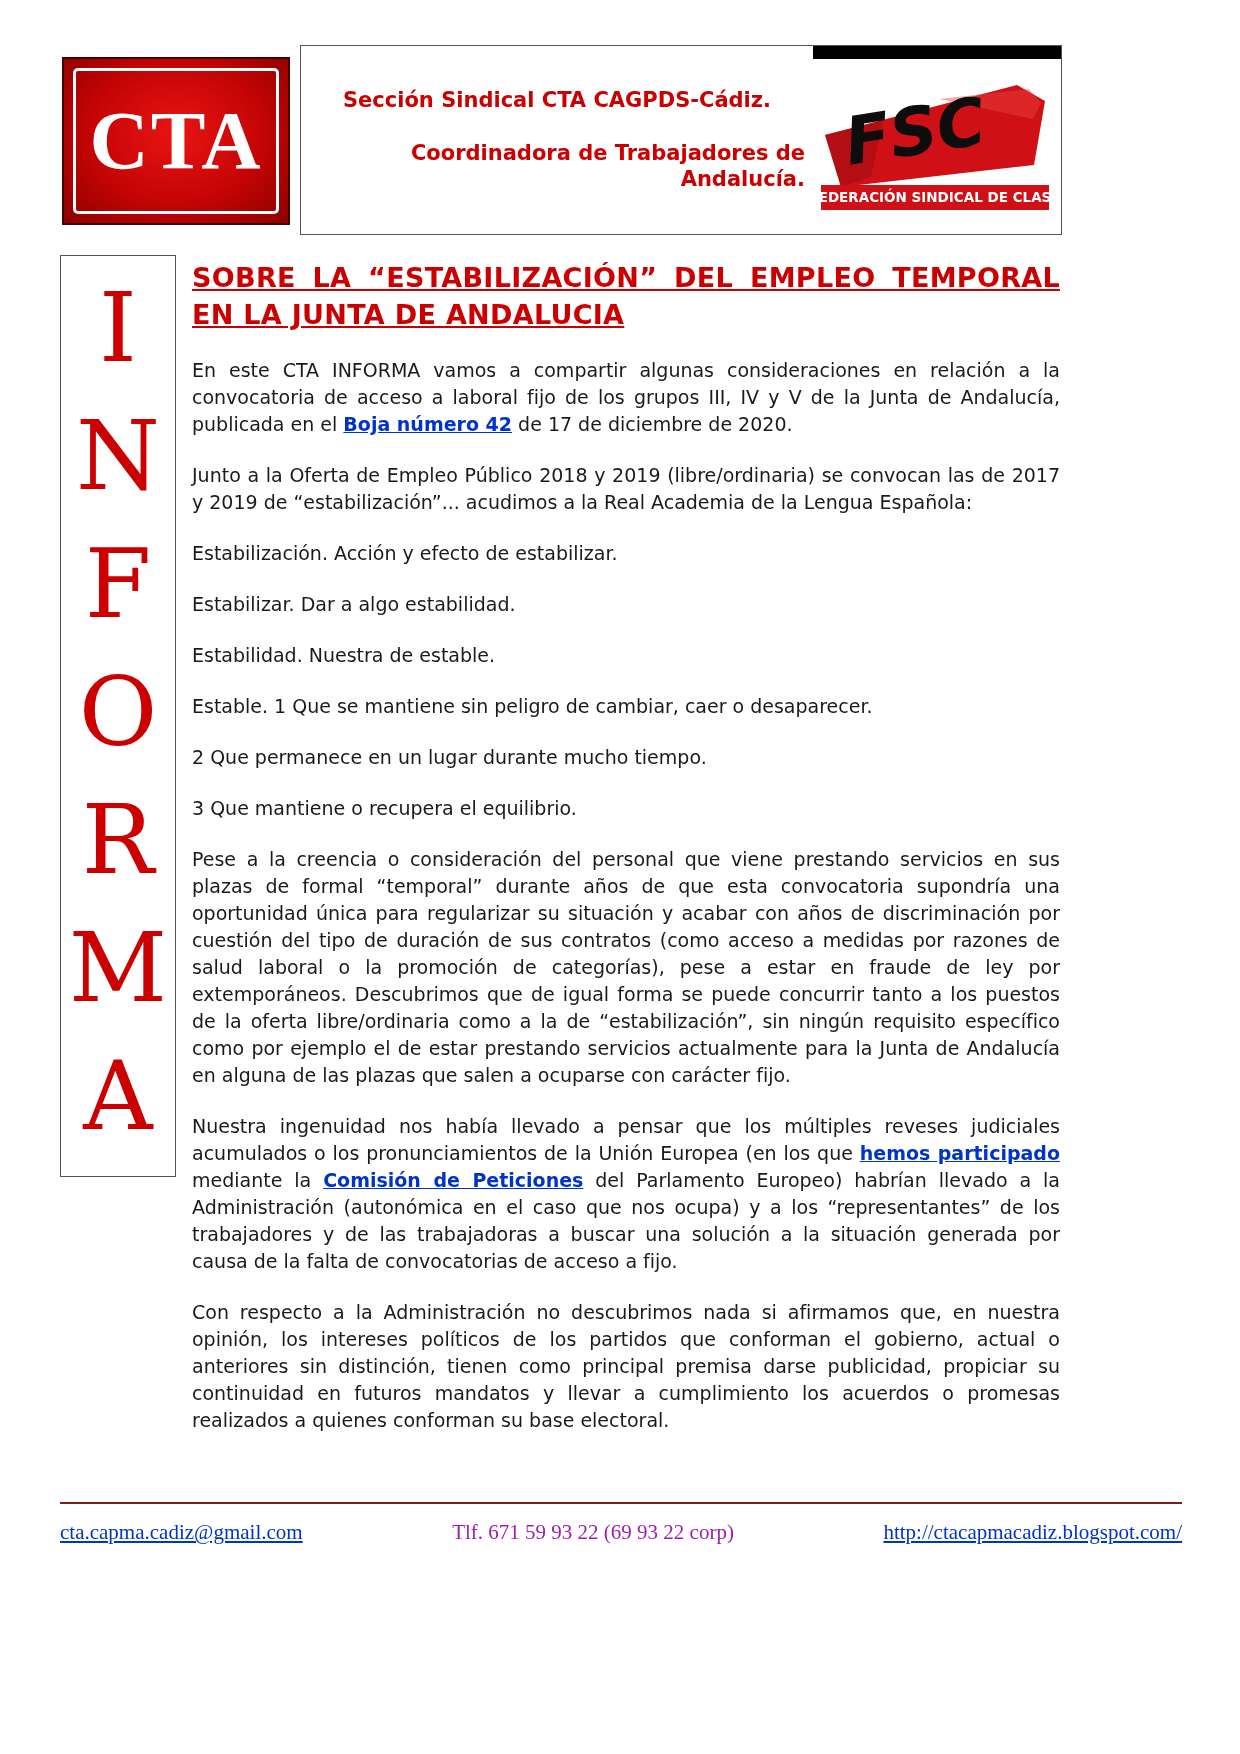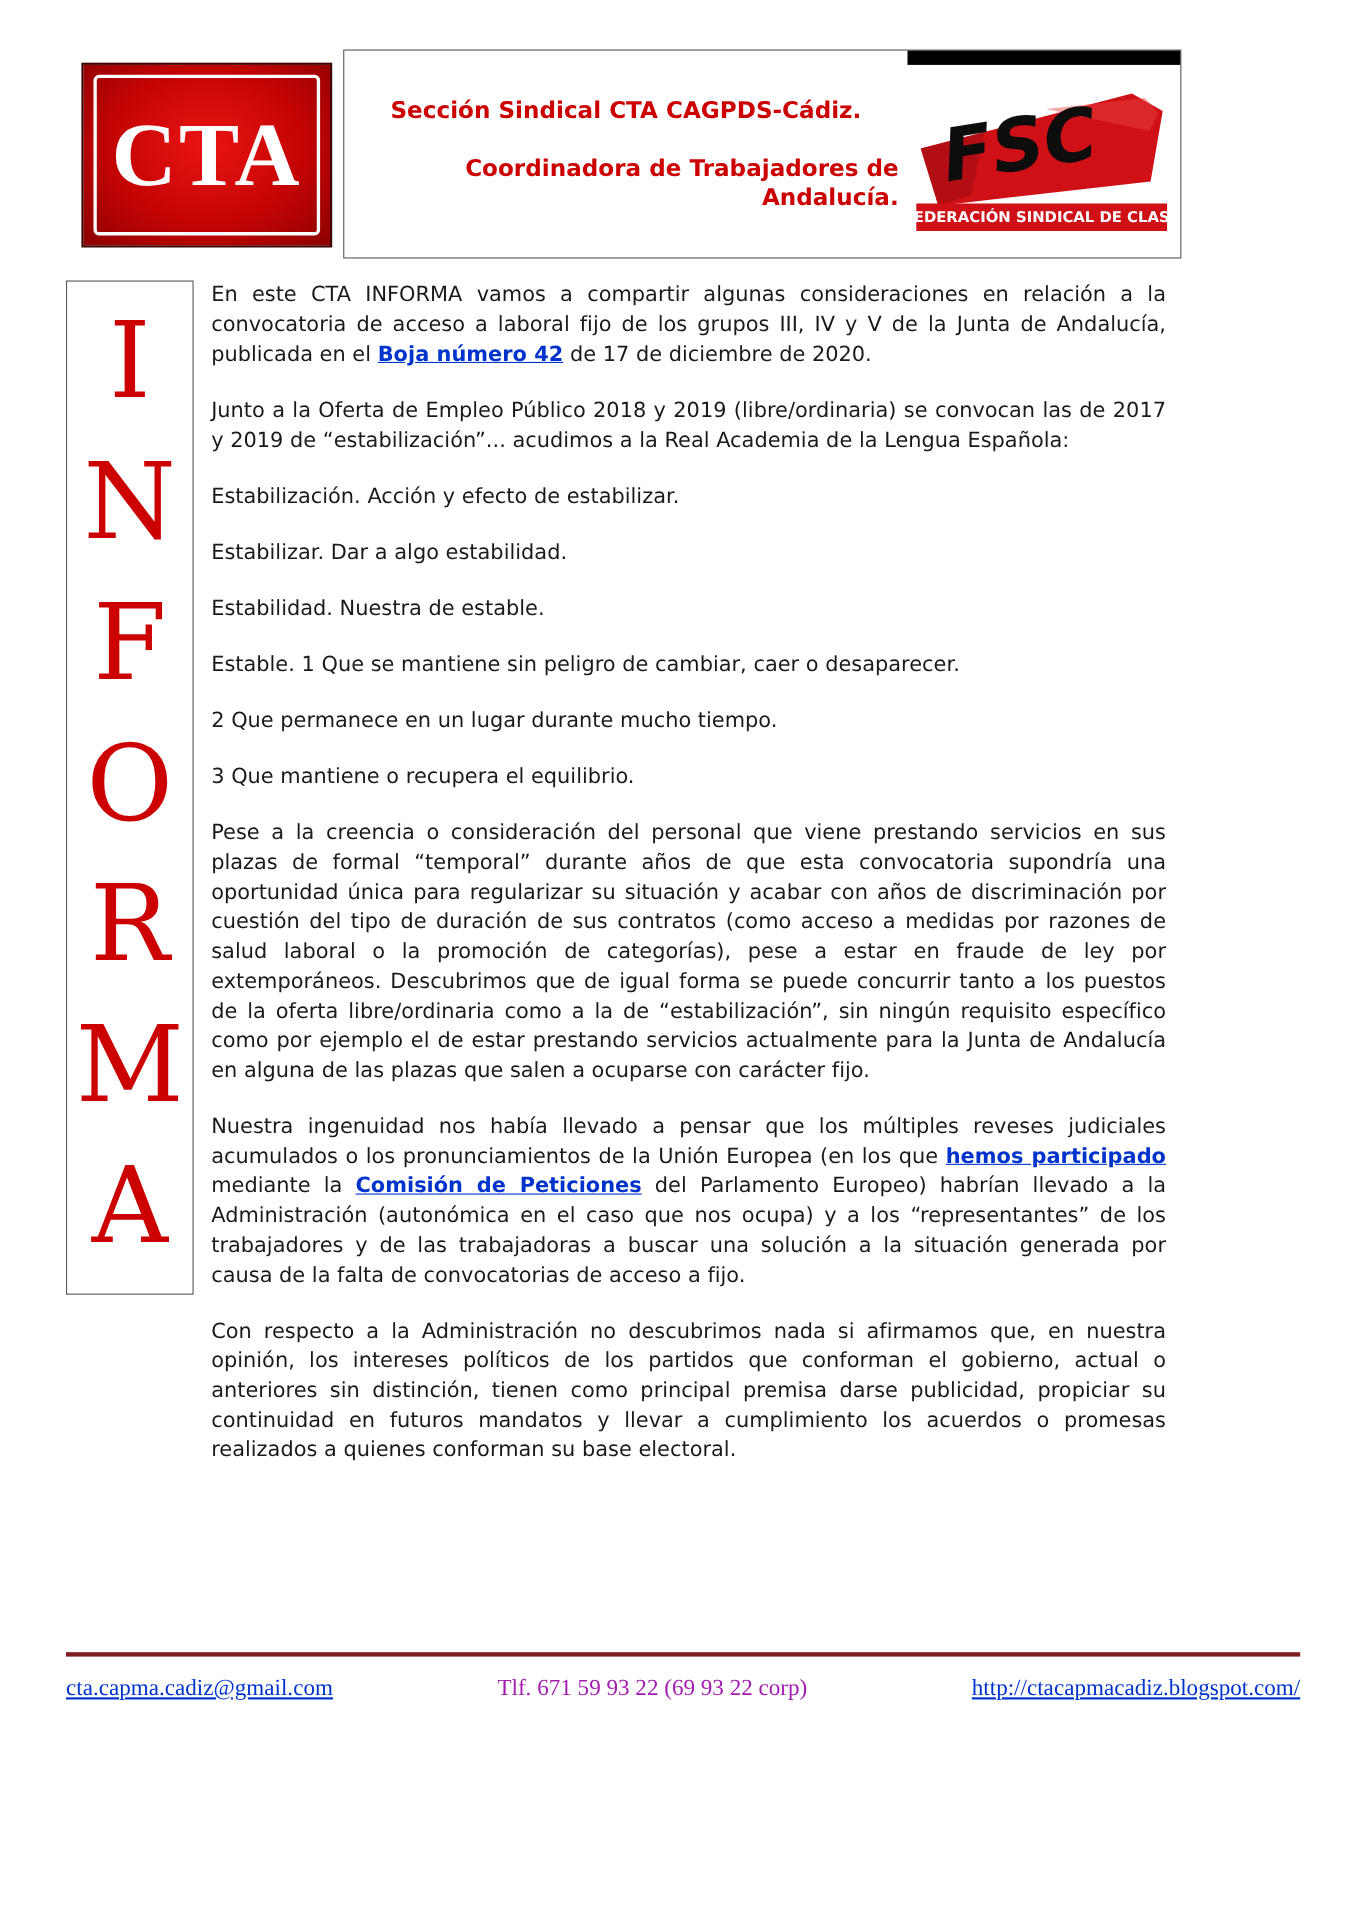--- a/index.html
+++ b/index.html
@@ -12,21 +12,21 @@
   .page{
     position:relative;
     width:1240px;height:1754px;
     background:#fff;
     font-family:"DejaVu Sans", sans-serif;
     color:var(--ink);
     overflow:hidden;
   }
 
   
-  .header{position:absolute;left:12px;top:0;width:1007px;height:240px;}
+  .header{position:absolute;left:0;top:0;width:1007px;height:240px;}
   .cta-logo{
     position:absolute;left:62px;top:57px;width:228px;height:168px;
     background:radial-gradient(ellipse at 50% 45%, #ea1414 0%, #c40404 55%, #8d0000 100%);
     border:2px solid #3f0404;
     display:flex;align-items:center;justify-content:center;
   }
   .cta-inner{position:absolute;inset:9px;border:3px solid #ffffff;border-radius:5px;}
   .cta-text{
     position:relative;color:#fff;font-family:"Liberation Serif", serif;
     font-weight:bold;font-size:82px;letter-spacing:2px;line-height:1;
@@ -68,21 +68,21 @@
     font-size:19px;line-height:27px;text-align:justify;
     margin:0 0 24px 0;color:var(--ink);
   }
   .inline-link{
     color:var(--blue);font-weight:bold;cursor:pointer;
   }
 
   
   .footer{
     position:absolute;left:60px;top:1502px;width:1122px;
-    border-top:4px solid #7f1d1d;
+    border-top:2px solid #7f1d1d;
     padding-top:16px;
     display:flex;align-items:baseline;justify-content:space-between;
     font-family:"Liberation Serif", serif;font-size:21px;
   }
   .footer a{cursor:pointer;}
   .footer-link{color:var(--blue);text-decoration:underline;}
   .footer-phone{color:#a21caf;}
 </style>
 </head>
 <body>
@@ -124,20 +124,21 @@
     <span class="informa-letter">I</span>
         <span class="informa-letter">N</span>
         <span class="informa-letter">F</span>
         <span class="informa-letter">O</span>
         <span class="informa-letter">R</span>
         <span class="informa-letter">M</span>
         <span class="informa-letter">A</span>
       </div>
 
     <div class="article">
+      <h1 class="article-title">SOBRE LA “ESTABILIZACIÓN” DEL EMPLEO TEMPORAL EN LA JUNTA DE ANDALUCIA</h1>
       <div>
 
       <p class="para"><span>En este CTA INFORMA vamos a compartir algunas consideraciones en relación a la convocatoria de acceso a laboral fijo de los grupos III, IV y V de la Junta de Andalucía, publicada en el </span><a class="inline-link" href="#">Boja número 42</a><span> de 17 de diciembre de 2020.</span></p>
           <p class="para"><span>Junto a la Oferta de Empleo Público 2018 y 2019 (libre/ordinaria) se convocan las de 2017 y 2019 de “estabilización”... acudimos a la Real Academia de la Lengua Española:</span></p>
           <p class="para"><span>Estabilización. Acción y efecto de estabilizar.</span></p>
           <p class="para"><span>Estabilizar. Dar a algo estabilidad.</span></p>
           <p class="para"><span>Estabilidad. Nuestra de estable.</span></p>
           <p class="para"><span>Estable. 1 Que se mantiene sin peligro de cambiar, caer o desaparecer.</span></p>
           <p class="para"><span>2 Que permanece en un lugar durante mucho tiempo.</span></p>
           <p class="para"><span>3 Que mantiene o recupera el equilibrio.</span></p>

